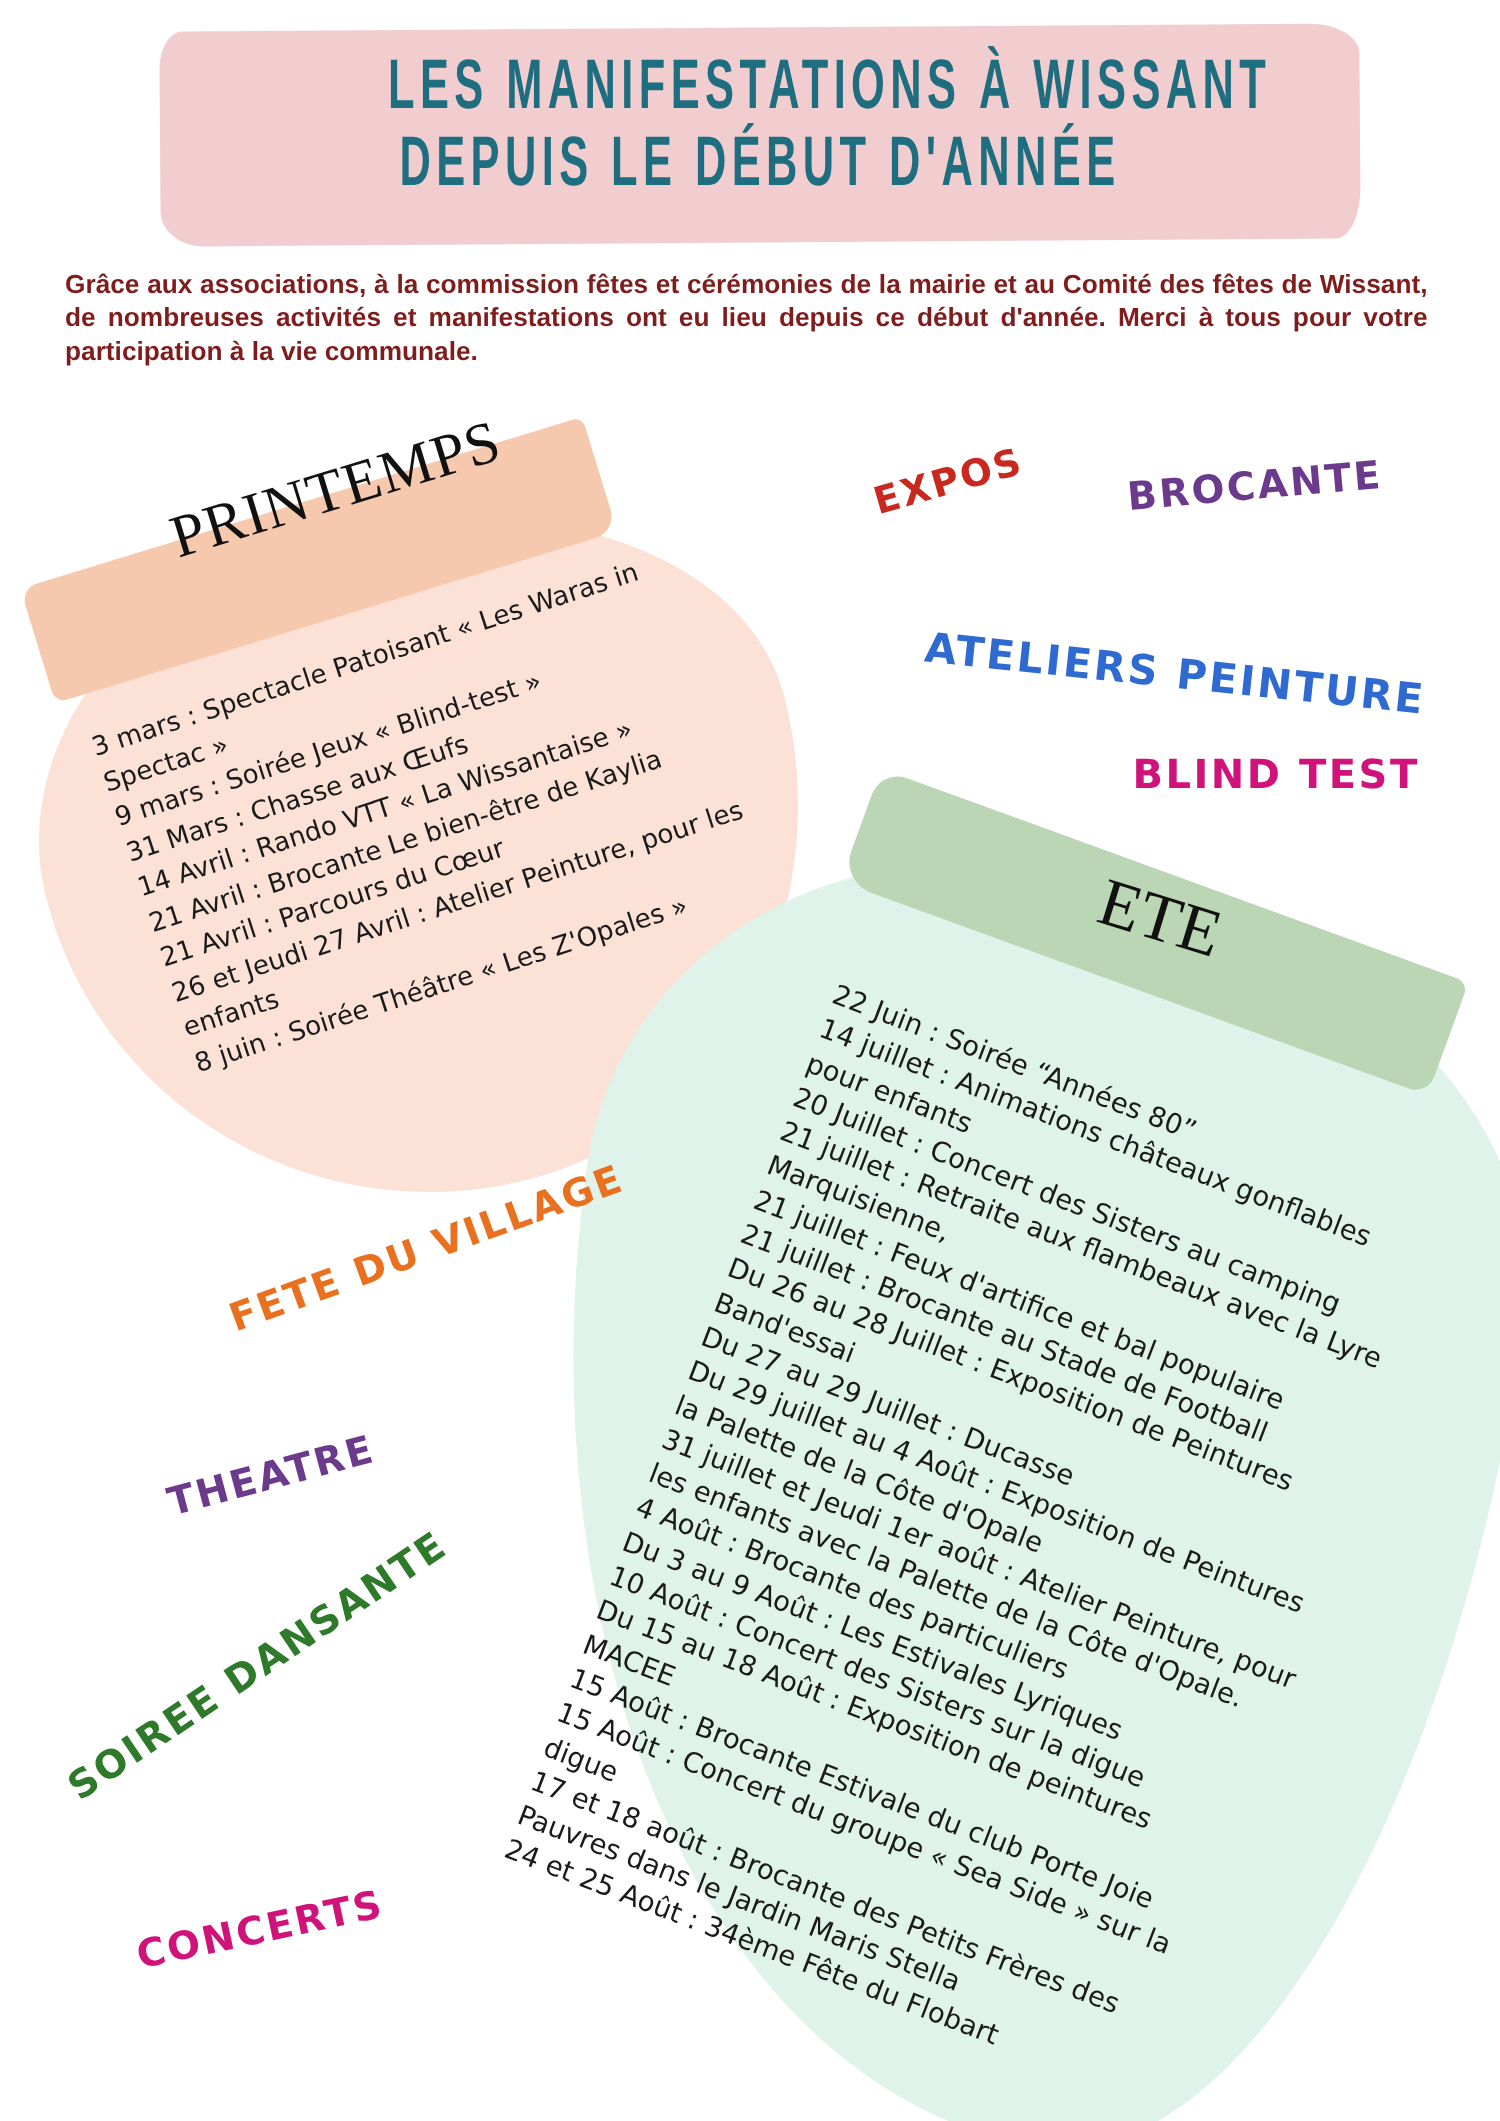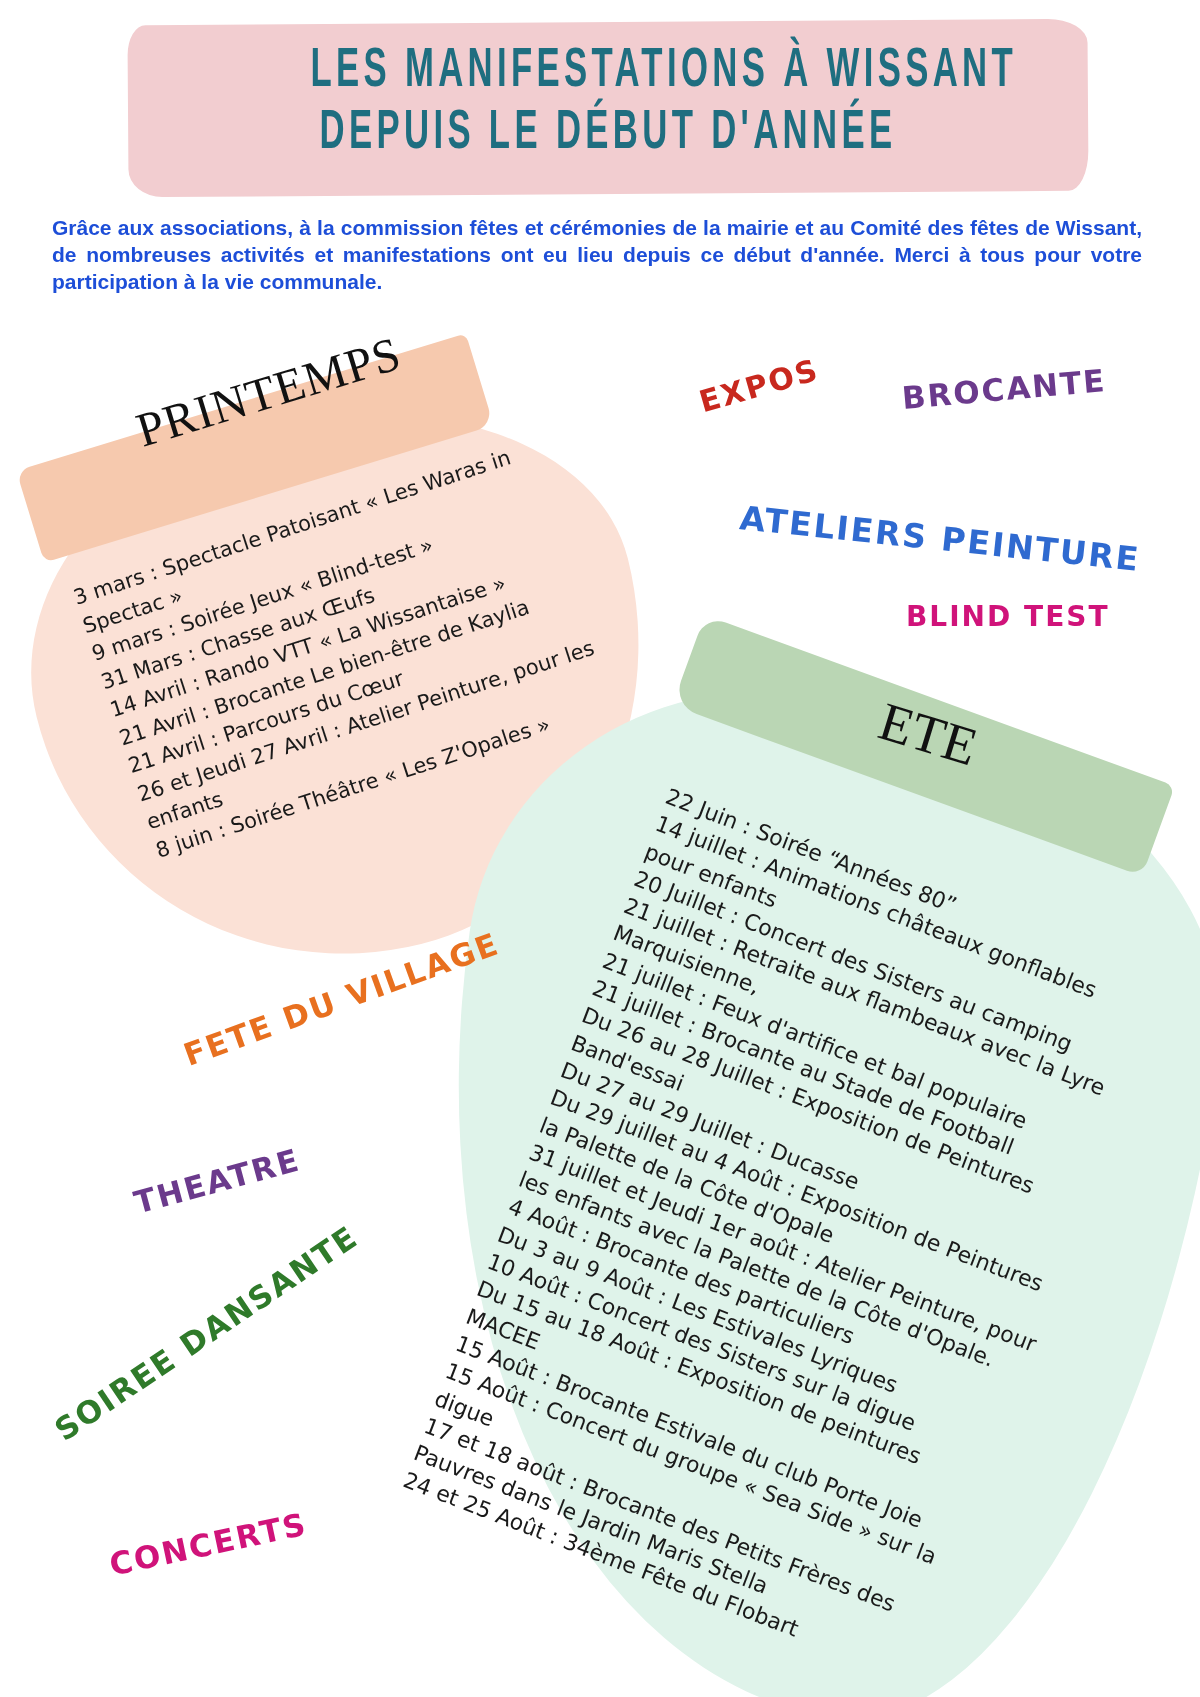--- a/index.html
+++ b/index.html
@@ -26,21 +26,21 @@
     transform: scaleX(0.62);
     transform-origin: center top;
     white-space: nowrap;
   }
   .title-text div { display: block; }
 
   .intro {
     left: 52px; top: 214px; width: 1090px;
     font-family: "Liberation Sans", sans-serif;
     font-weight: bold; font-size: 21px; line-height: 27px;
-    color: #1d4ed8; text-align: justify; text-align-last: left;
+    color: #7f1d1d; text-align: justify; text-align-last: left;
   }
 
   
   .spring-blob {
     left: 38px; top: 415px; width: 612px; height: 540px;
     background: #fbe1d6;
     border-radius: 46% 54% 48% 52% / 42% 40% 60% 58%;
     transform: rotate(-14deg);
   }
   .spring-tape {
@@ -152,17 +152,17 @@
   <div>15 Août : Concert du groupe « Sea Side » sur la</div>
   <div>digue</div>
   <div>17 et 18 août : Brocante des Petits Frères des</div>
   <div>Pauvres dans le Jardin Maris Stella</div>
   <div>24 et 25 Août : 34ème Fête du Flobart</div>
 </div>
 
 <div class="abs tag" style="left:700px; top:385px; font-size:30px; color:#c8281e; transform:rotate(-16deg);">EXPOS</div>
 <div class="abs tag" style="left:902px; top:380px; font-size:31px; color:#6b3a8c; transform:rotate(-5deg);">BROCANTE</div>
 <div class="abs tag" style="left:740px; top:498px; font-size:33px; color:#2f6ad0; transform:rotate(6deg);">ATELIERS PEINTURE</div>
-<div class="abs tag" style="left:906px; top:600px; font-size:28px; color:#d0137a; transform:rotate(0deg);">BLIND TEST</div>
+<div class="abs tag" style="left:906px; top:600px; font-size:32px; color:#d0137a; transform:rotate(0deg);">BLIND TEST</div>
 <div class="abs tag" style="left:185px; top:1038px; font-size:31px; color:#e8701f; transform:rotate(-20deg);">FETE DU VILLAGE</div>
 <div class="abs tag" style="left:135px; top:1185px; font-size:31px; color:#6b3a8c; transform:rotate(-15deg);">THEATRE</div>
 <div class="abs tag" style="left:58px; top:1415px; font-size:31px; color:#2f7a2a; transform:rotate(-34deg);">SOIREE DANSANTE</div>
 <div class="abs tag" style="left:110px; top:1547px; font-size:31px; color:#d0137a; transform:rotate(-12deg);">CONCERTS</div>
 
 </body></html>

